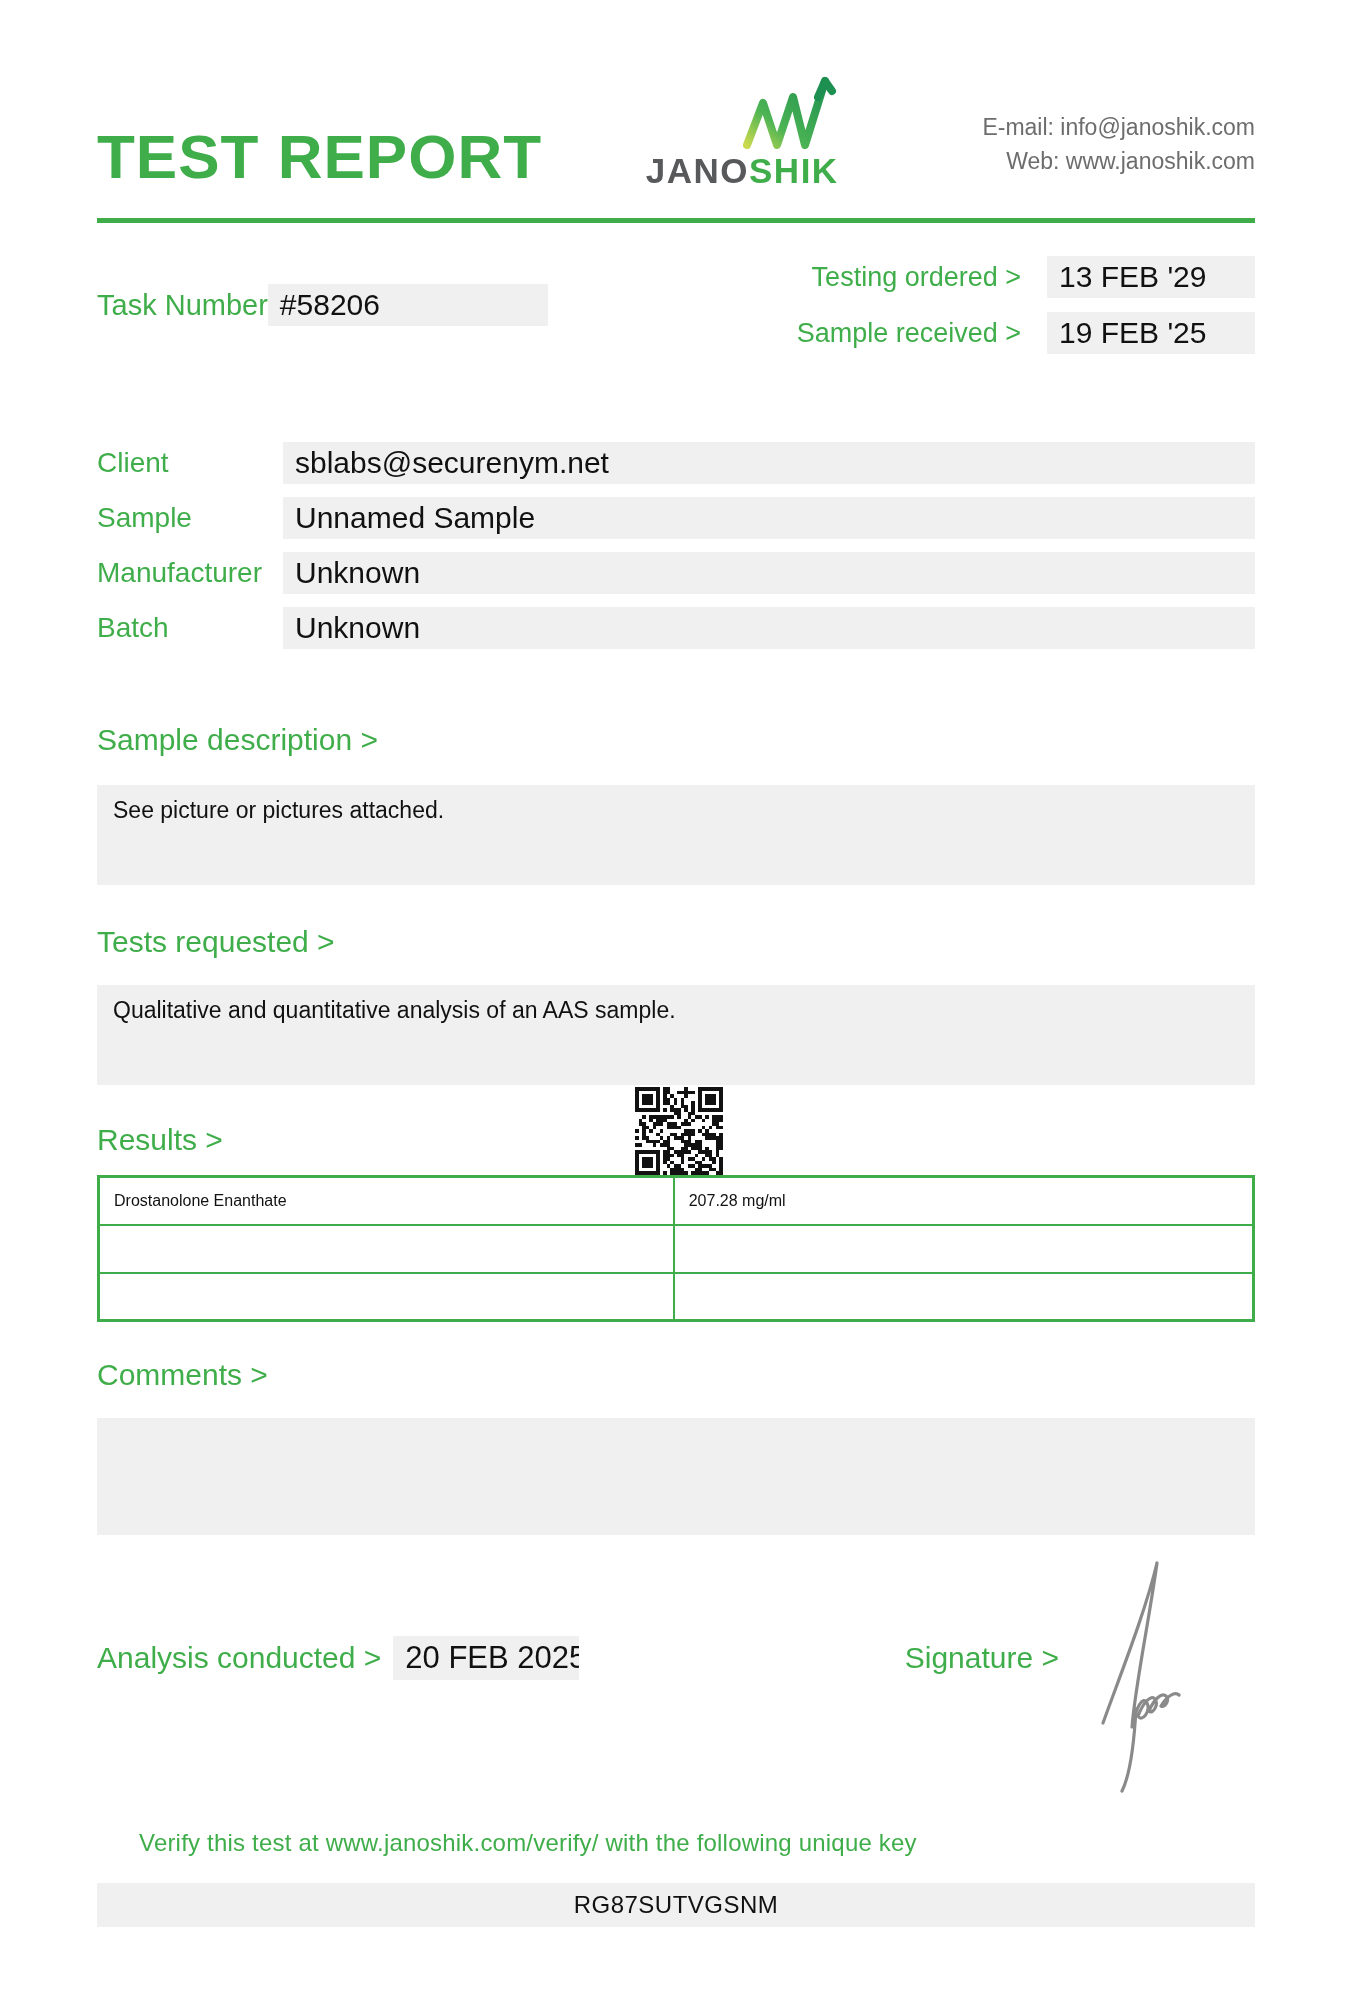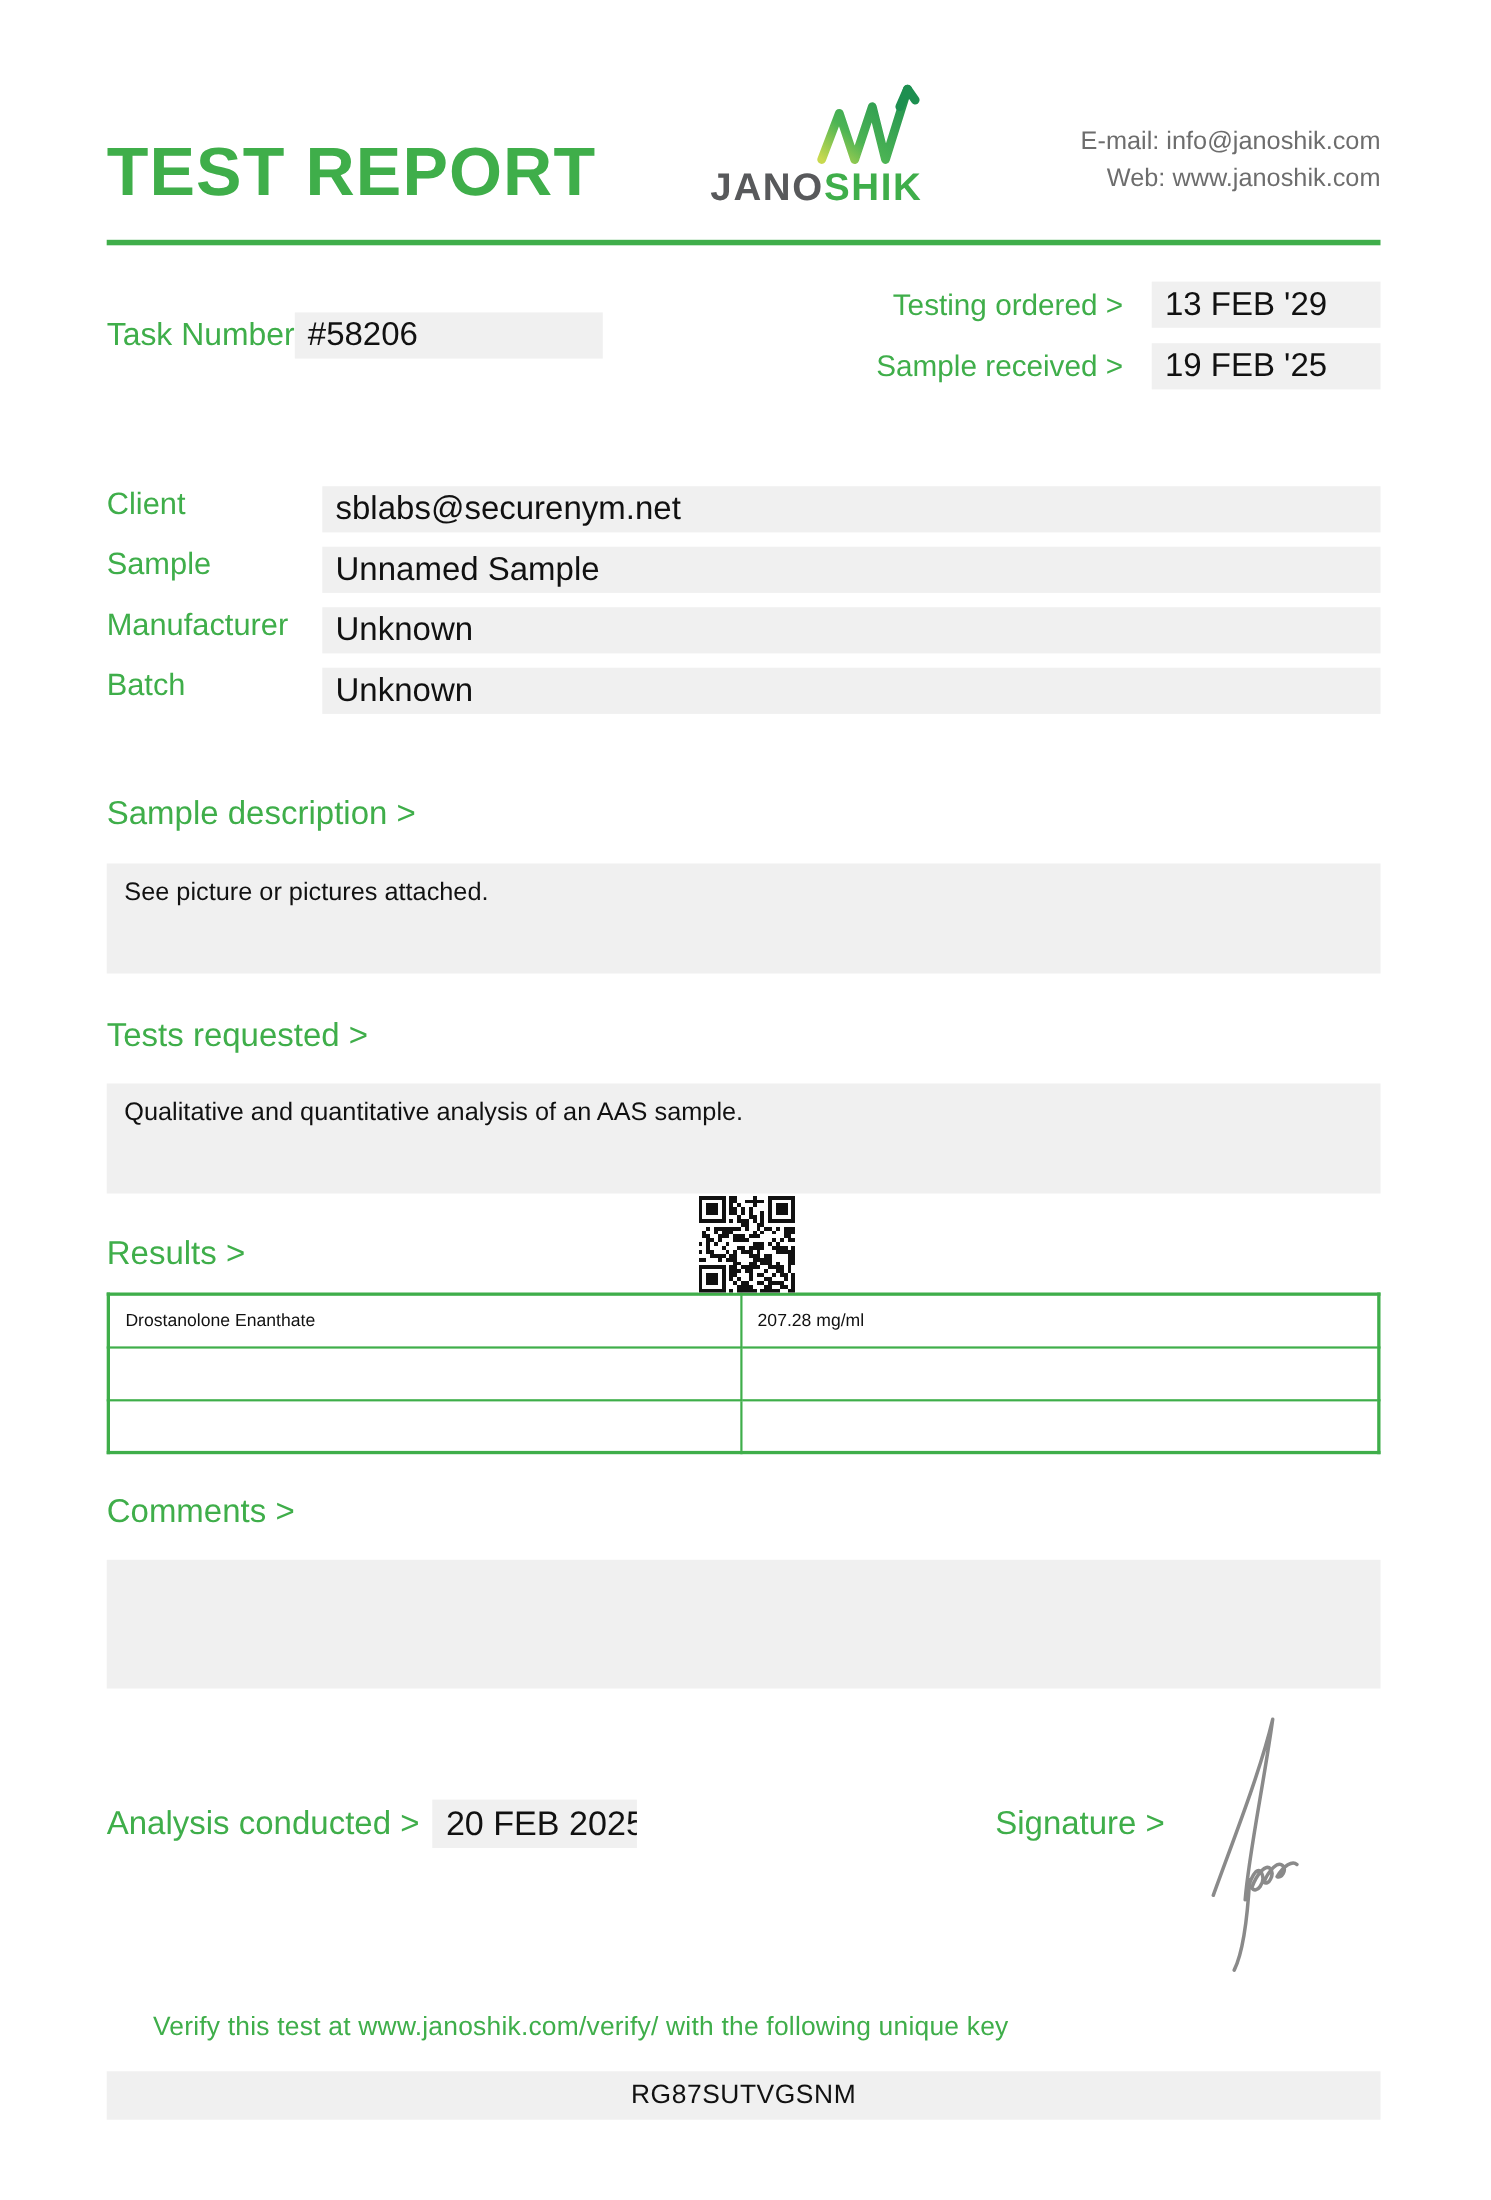--- a/index.html
+++ b/index.html
@@ -53,21 +53,21 @@
     padding-left: 12px; overflow: hidden; white-space: nowrap;
   }
   .task-box { width: 280px; margin-left: 0; }
   .dates-col { display: flex; flex-direction: column; gap: 14px; }
   .date-row { display: flex; align-items: center; justify-content: flex-end; }
   .date-row .green-label { font-size: 27px; }
   .date-box { width: 208px; margin-left: 26px; }
 
   
   .info-block { margin-top: 88px; }
-  .info-row { display: flex; margin-bottom: 13px; gap: 10px; }
+  .info-row { display: flex; align-items: center; margin-bottom: 13px; }
   .info-label { width: 186px; color: var(--accent); font-size: 28px; flex: none; }
   .info-value { flex: 1; }
 
   
   .section-heading { color: var(--accent); font-size: 30px; }
   .gray-box {
     background: var(--box);
     height: 100px;
     padding: 12px 16px;
     font-size: 23px;

